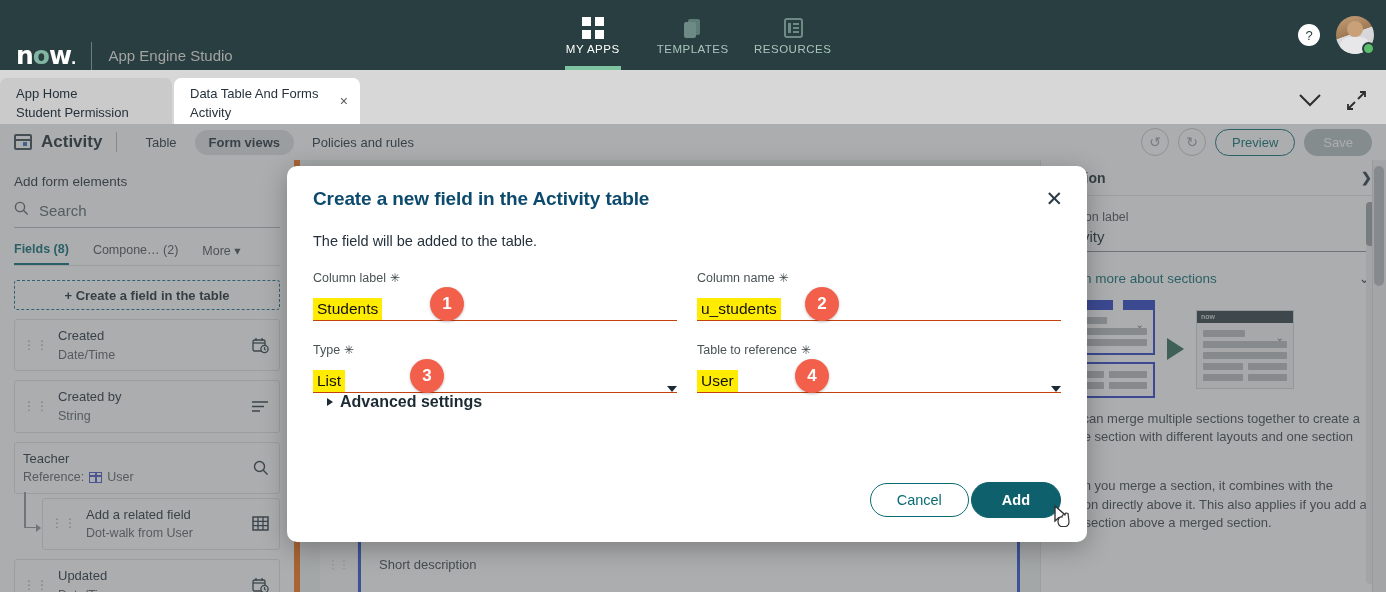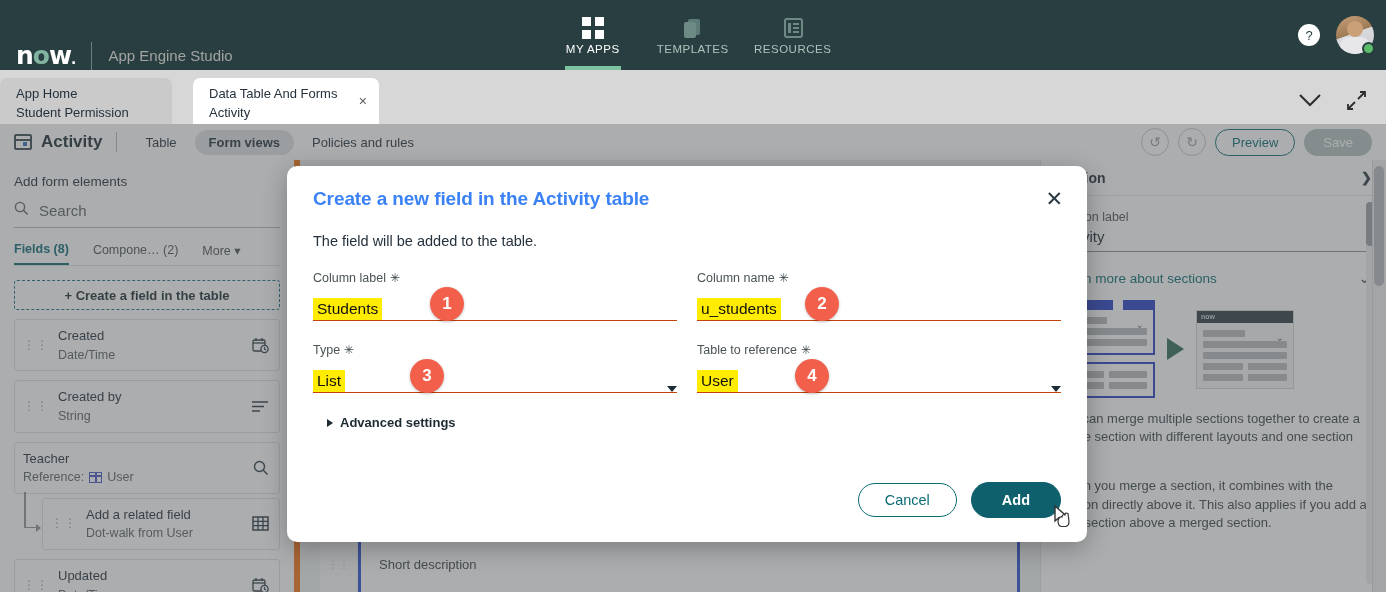--- a/index.html
+++ b/index.html
@@ -64,21 +64,21 @@
     border-radius:9px 9px 0 0; background:#e7e7ea;
   }
   .avatar-badge {
     position: absolute; right: -1px; bottom: -1px; width: 13px; height: 13px;
     border-radius: 50%; background: #5bbd6a; border: 2px solid #293e40;
   }
 
   
   .tabstrip {
     position: absolute; top: 70px; left: 0; width: 1386px; height: 54px;
-    background: #d7d7d7; display: flex; align-items: flex-end; gap: 19px;
+    background: #d7d7d7; display: flex; align-items: flex-end;
   }
   .tab {
     height: 46px; padding: 6px 16px 0 16px; margin-right: 2px;
     border-radius: 7px 7px 0 0; display: flex; flex-direction: column;
     justify-content: center; cursor: pointer; position: relative; min-width: 172px;
   }
   .tab.inactive { background: #cacaca; }
   .tab.active { background: #fff; padding-right: 36px; min-width: 186px; }
   .tab-line1 { font-size: 13px; color: #25313c; line-height: 1.45; }
   .tab-line2 { font-size: 13px; color: #25313c; line-height: 1.45; }
@@ -267,21 +267,21 @@
   .dim {
     position: absolute; top: 124px; left: 0; width: 1386px; height: 468px;
     background: rgba(80,84,86,0.48); z-index: 40;
   }
   .modal {
     position: absolute; left: 287px; top: 166px; width: 800px; height: 376px;
     background: #fff; border-radius: 10px; z-index: 50;
     box-shadow: 0 6px 26px rgba(0,0,0,.28);
     padding: 22px 26px 0 26px;
   }
-  .modal-title { font-size: 19px; font-weight: bold; color: #3b82f6; letter-spacing: -.1px; }
+  .modal-title { font-size: 19px; font-weight: bold; color: #0c4a6e; letter-spacing: -.1px; }
   .modal-close {
     position: absolute; right: 24px; top: 22px; font-size: 21px; color: #2c3b44;
     cursor: pointer; line-height: 1; font-weight: 300;
   }
   .modal-sub { font-size: 14.5px; color: #25313c; margin-top: 23px; }
   .frow { display: flex; gap: 20px; margin-top: 22px; }
   .fgroup { flex: 1; position: relative; }
   .flabel { font-size: 12.5px; color: #4a5356; display: flex; align-items: center; gap: 4px; }
   .req { color: #3c464b; font-size: 12px; }
   .finput {
@@ -302,29 +302,29 @@
     background: #f2604c; color: #fff; font-size: 17px; font-weight: bold;
     display: flex; align-items: center; justify-content: center; z-index: 6;
     box-shadow: 0 1px 3px rgba(0,0,0,.25);
   }
   .m1 { left: 117px; top: 16px; }
   .m2 { left: 108px; top: 16px; }
   .m3 { left: 97px; top: 16px; }
   .m4 { left: 98px; top: 16px; }
   .m5 { left: 1047px; top: 455px; position: absolute; }
   .adv {
-    margin-top: 22px; font-size: 13px; font-weight: bold; color: #1c2b33;
+    font-size: 16px; font-weight: bold; color: #1c2b33;
     display: flex; align-items: center; gap: 7px; cursor: pointer; padding-left: 14px;
   }
   .adv-tri {
     width: 0; height: 0; border-top: 4px solid transparent;
     border-bottom: 4px solid transparent; border-left: 6px solid #1c2b33;
   }
   .modal-actions {
-    position: absolute; right: 26px; bottom: 24px; display: flex; align-items: center; gap: 14px;
+    position: absolute; right: 26px; bottom: 24px; display: flex; align-items: center; gap: 2px;
   }
   .btn-cancel {
     font-size: 14.5px; color: #0b6b75; background: #fff; border: 1px solid #0b6b75;
     border-radius: 20px; padding: 8px 26px; cursor: pointer;
   }
   .btn-add {
     font-size: 14.5px; color: #fff; background: #0f606d; border: 1px solid #0f606d;
     border-radius: 20px; padding: 9px 30px; cursor: pointer; font-weight: bold;
   }
   .cursor-ptr {

